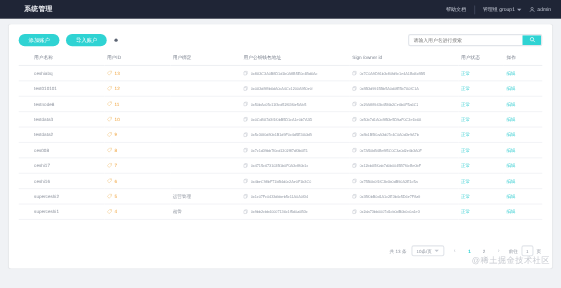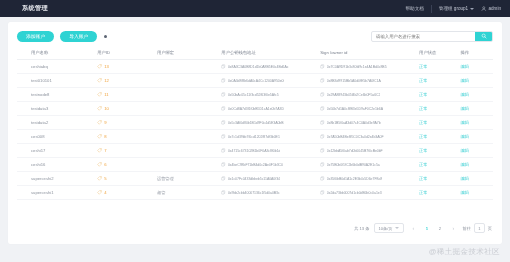--- a/index.html
+++ b/index.html
@@ -231,21 +231,21 @@
     display: flex; align-items: center; justify-content: center;
     font-size: 4.1px; color: #8d939e;
     background: #fff;
     cursor: text;
   }
 
   
   .watermark {
     position: absolute;
     right: 10px;
-    bottom: 5px;
+    bottom: 20px;
     font-size: 7.5px;
     color: #c9ccd2;
     letter-spacing: .4px;
     white-space: nowrap;
   }
 </style>
 </head>
 <body>
 
 <div class="topbar">

